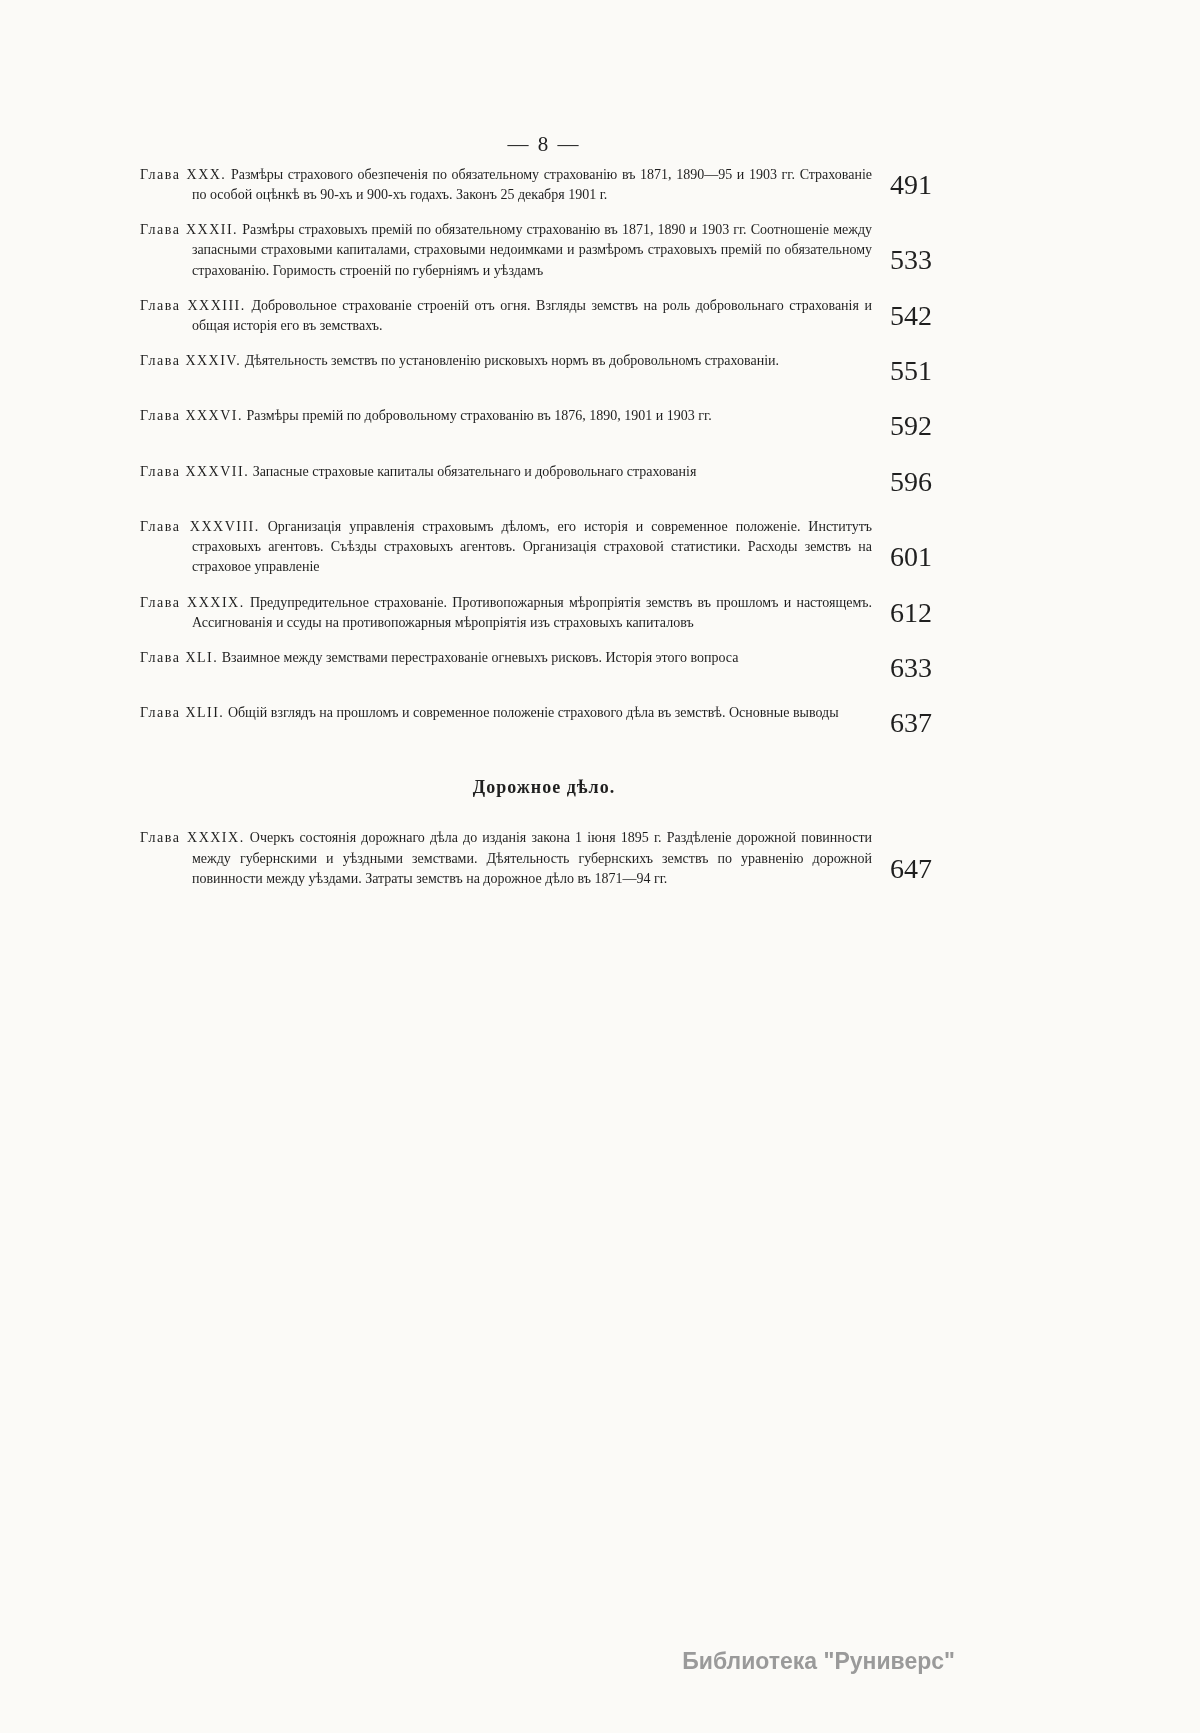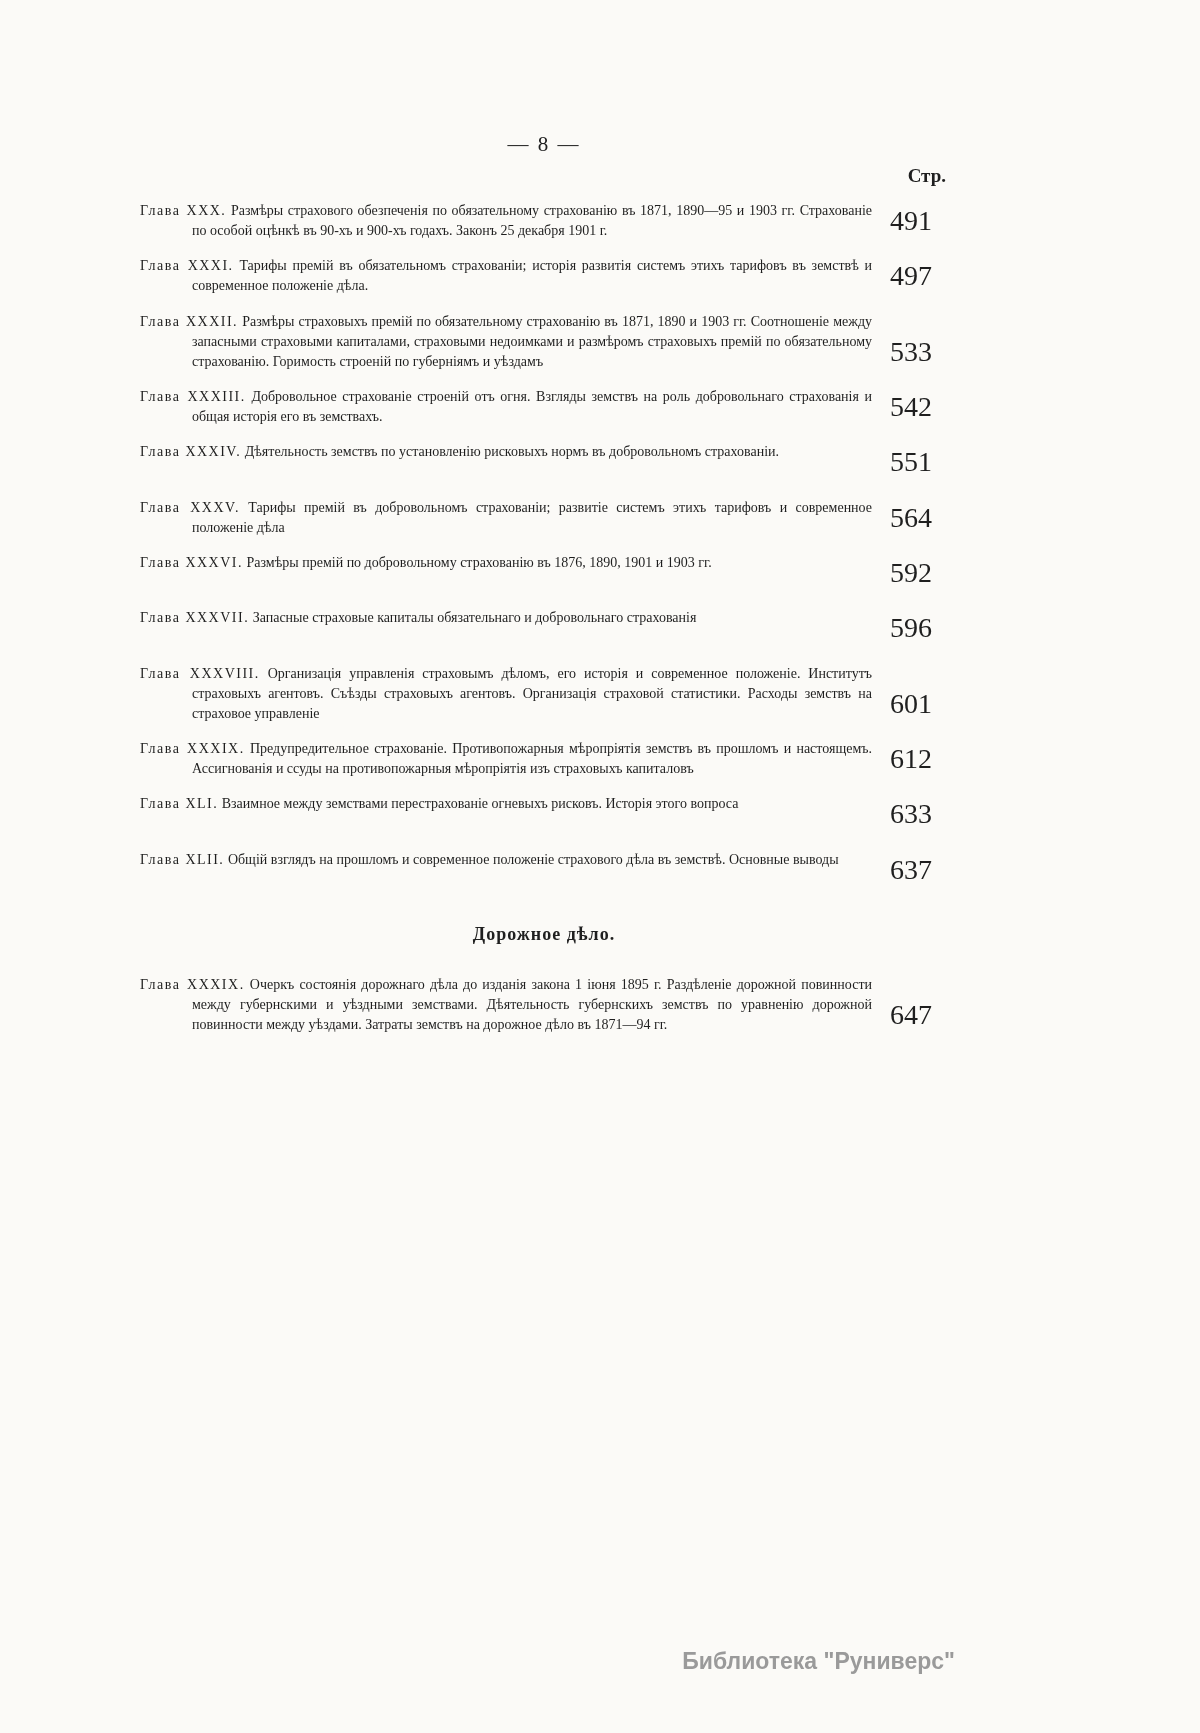--- a/index.html
+++ b/index.html
@@ -79,51 +79,42 @@
     color: #9a9a9a;
   }
 </style>
 </head>
 <body>
 
 <div class="page">
   <div class="content">
 
     <div class="page-header">— 8 —</div>
-    <div class="col-header">Стр.</div>
 
     <div class="entry">
       <p class="entry-text"><span class="chapter-label">Глава XXX.</span> <span>Размѣры страхового обезпеченія по обязательному страхованію въ 1871, 1890—95 и 1903 гг. Страхованіе по особой оцѣнкѣ въ 90-хъ и 900-хъ годахъ. Законъ 25 декабря 1901 г.</span></p>
       <div class="entry-page">491</div>
     </div>
 
-    <div class="entry">
-      <p class="entry-text"><span class="chapter-label">Глава XXXI.</span> <span>Тарифы премій въ обязательномъ страхованіи; исторія развитія системъ этихъ тарифовъ въ земствѣ и современное положеніе дѣла.</span></p>
-      <div class="entry-page">497</div>
-    </div>
 
     <div class="entry">
       <p class="entry-text"><span class="chapter-label">Глава XXXII.</span> <span>Размѣры страховыхъ премій по обязательному страхованію въ 1871, 1890 и 1903 гг. Соотношеніе между запасными страховыми капиталами, страховыми недоимками и размѣромъ страховыхъ премій по обязательному страхованію. Горимость строеній по губерніямъ и уѣздамъ</span></p>
       <div class="entry-page">533</div>
     </div>
 
     <div class="entry">
       <p class="entry-text"><span class="chapter-label">Глава XXXIII.</span> <span>Добровольное страхованіе строеній отъ огня. Взгляды земствъ на роль добровольнаго страхованія и общая исторія его въ земствахъ.</span></p>
       <div class="entry-page">542</div>
     </div>
 
     <div class="entry">
       <p class="entry-text"><span class="chapter-label">Глава XXXIV.</span> <span>Дѣятельность земствъ по установленію рисковыхъ нормъ въ добровольномъ страхованіи.</span></p>
       <div class="entry-page">551</div>
     </div>
 
-    <div class="entry">
-      <p class="entry-text"><span class="chapter-label">Глава XXXV.</span> <span>Тарифы премій въ добровольномъ страхованіи; развитіе системъ этихъ тарифовъ и современное положеніе дѣла</span></p>
-      <div class="entry-page">564</div>
-    </div>
 
     <div class="entry">
       <p class="entry-text"><span class="chapter-label">Глава XXXVI.</span> <span>Размѣры премій по добровольному страхованію въ 1876, 1890, 1901 и 1903 гг.</span></p>
       <div class="entry-page">592</div>
     </div>
 
     <div class="entry">
       <p class="entry-text"><span class="chapter-label">Глава XXXVII.</span> <span>Запасные страховые капиталы обязательнаго и добровольнаго страхованія</span></p>
       <div class="entry-page">596</div>
     </div>

